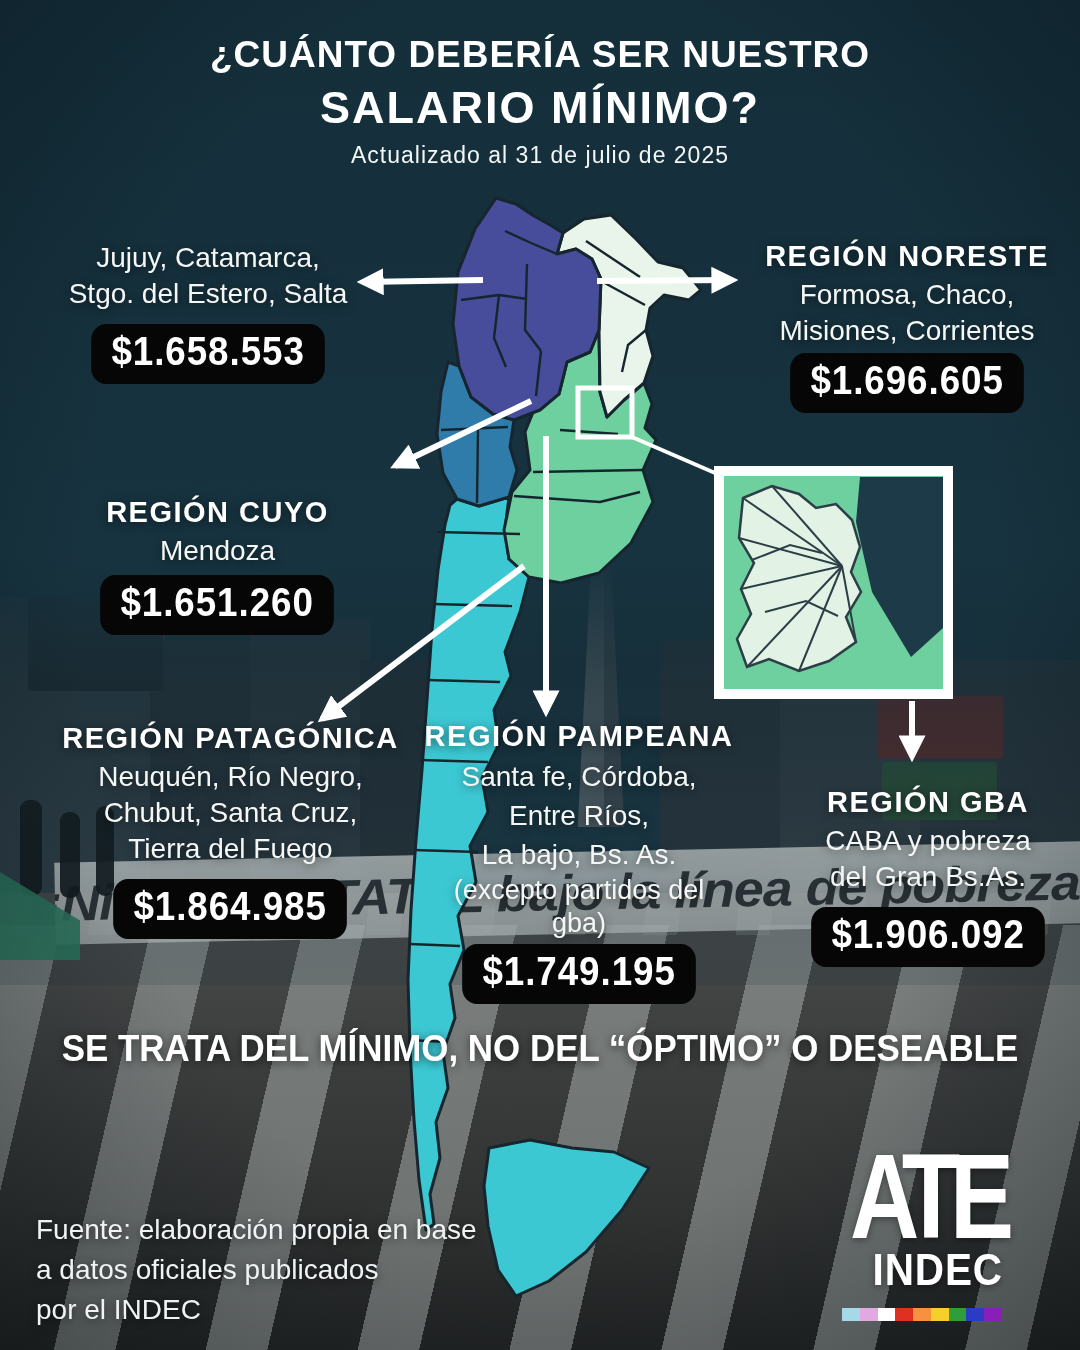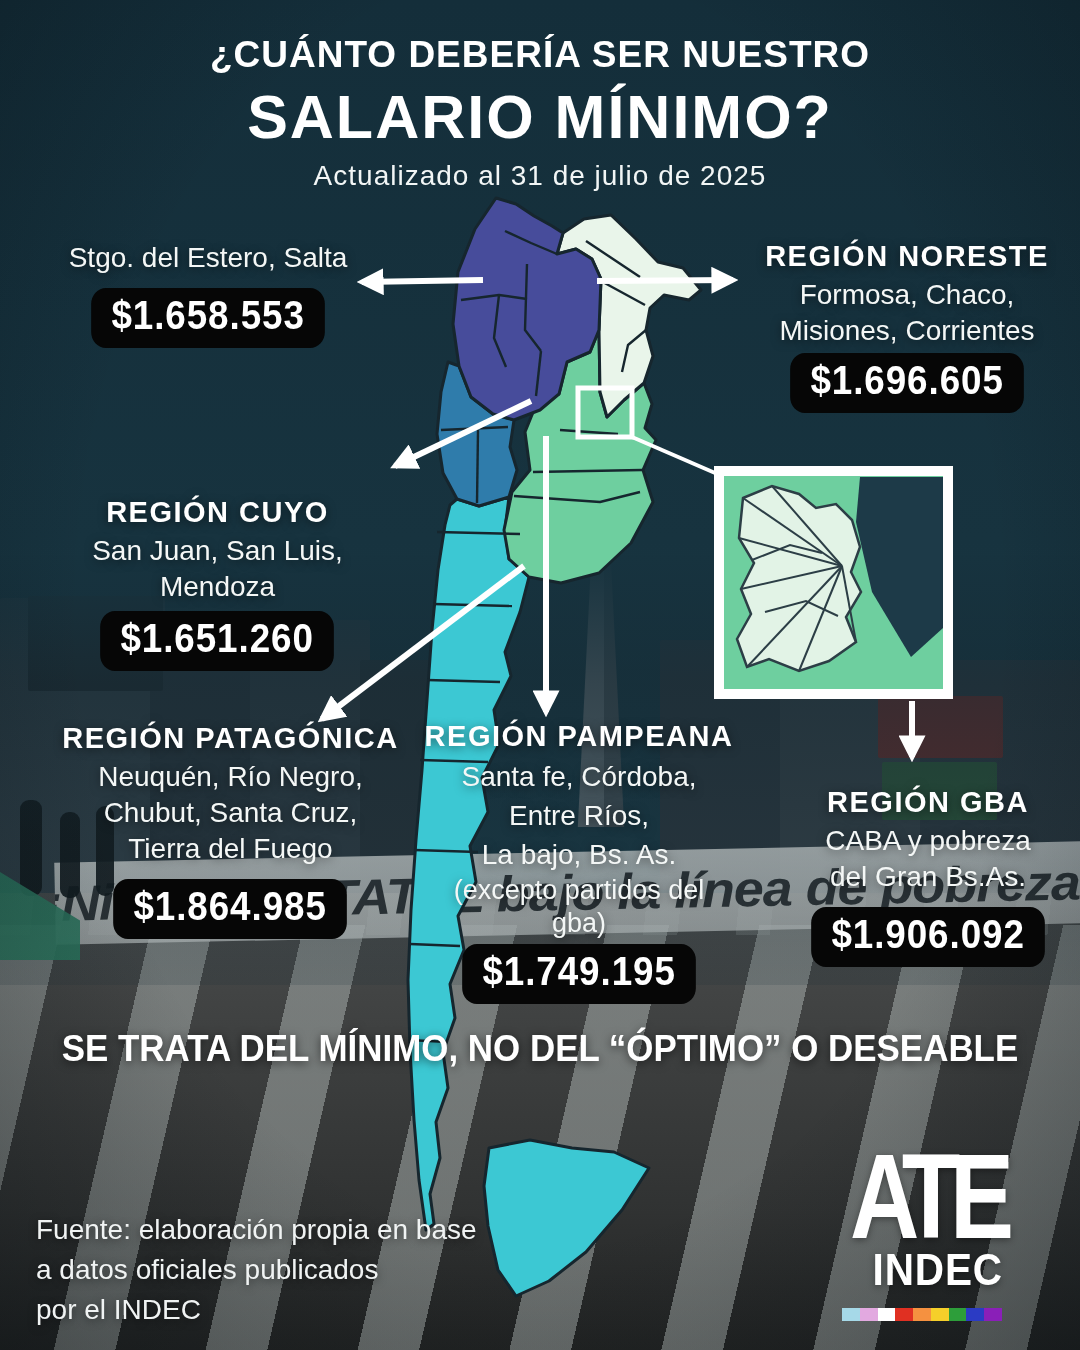--- a/index.html
+++ b/index.html
@@ -26,22 +26,22 @@
   .canopy{position:absolute;left:0;top:872px;width:80px;height:88px;background:#2e8063;opacity:.9;
     clip-path:polygon(0 0,100% 55%,100% 100%,0 100%);}
   .person{position:absolute;background:#10171a;border-radius:9px;opacity:.92;}
   .dim{position:absolute;left:0;top:555px;width:1080px;height:430px;
     background:linear-gradient(180deg,#17333f 0%,rgba(21,42,52,.55) 30%,rgba(21,42,52,.28) 65%,rgba(21,42,52,.15) 100%);}
   .vignette{position:absolute;inset:0;background:radial-gradient(ellipse at 50% 45%,rgba(0,0,0,0) 60%,rgba(5,12,16,.35) 100%);}
   
   .overlay-svg{position:absolute;left:0;top:0;z-index:5;}
   .title-block{position:absolute;left:0;top:34px;width:1080px;text-align:center;z-index:10;}
   .title-l1{font-size:37px;font-weight:700;letter-spacing:1px;}
-  .title-l2{font-size:61px;font-weight:800;letter-spacing:2px;margin-top:6px;}
-  .title-l3{font-size:28px;font-weight:300;letter-spacing:1px;margin-top:8px;color:#f2f6f6;}
+  .title-l2{font-size:45px;font-weight:800;letter-spacing:2px;margin-top:6px;}
+  .title-l3{font-size:23px;font-weight:300;letter-spacing:1px;margin-top:8px;color:#f2f6f6;}
   .region{position:absolute;text-align:center;z-index:10;text-shadow:0 2px 10px rgba(0,0,0,.5);}
   .region h2{margin:0 0 4px 0;font-size:29px;font-weight:700;letter-spacing:1.5px;}
   .prov{margin:0;font-size:28px;line-height:36px;font-weight:400;color:#f4f7f6;}
   .pampeana .prov{line-height:39px;}
   .prov.small{font-size:27px;line-height:33px;}
   .badge{display:inline-block;background:#060606;color:#fff;border-radius:16px;
     padding:5px 22px 10px;font-size:40px;font-weight:700;letter-spacing:1px;
     transform:scaleX(.92);text-shadow:none;}
   .noroeste{left:28px;top:240px;width:360px;}
   .noroeste .badge{margin-top:12px;}
@@ -166,34 +166,34 @@
     </g>
   </svg>
 
   <header class="title-block">
     <div class="title-l1">¿CUÁNTO DEBERÍA SER NUESTRO</div>
     <div class="title-l2">SALARIO MÍNIMO?</div>
     <div class="title-l3">Actualizado al 31 de julio de 2025</div>
   </header>
 
   <section class="region noroeste">
+    <p class="prov">Jujuy, Catamarca,</p>
     <p class="prov">Stgo. del Estero, Salta</p>
     <div class="badge">$1.658.553</div>
   </section>
 
   <section class="region noreste">
     <h2>REGIÓN NORESTE</h2>
     <p class="prov">Formosa, Chaco,</p>
     <p class="prov">Misiones, Corrientes</p>
     <div class="badge">$1.696.605</div>
   </section>
 
   <section class="region cuyo">
     <h2>REGIÓN CUYO</h2>
-    <p class="prov">San Juan, San Luis,</p>
     <p class="prov">Mendoza</p>
     <div class="badge">$1.651.260</div>
   </section>
 
   <section class="region patagonica">
     <h2>REGIÓN PATAGÓNICA</h2>
     <p class="prov">Neuquén, Río Negro,</p>
     <p class="prov">Chubut, Santa Cruz,</p>
     <p class="prov">Tierra del Fuego</p>
     <div class="badge">$1.864.985</div>

